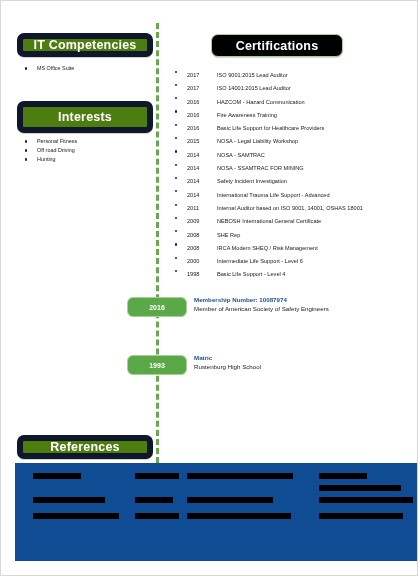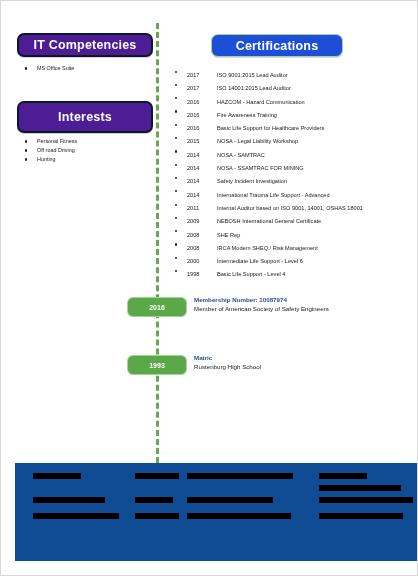--- a/index.html
+++ b/index.html
@@ -38,26 +38,26 @@
     border-radius: 7px;
     color: #ffffff;
     font-weight: bold;
     text-align: center;
     letter-spacing: 0.2px;
     display: flex;
     align-items: center;
     justify-content: center;
   }
   .pill-blue {
-    background: #4c1d95;
-    border: 2px solid #0f172a;
+    background: #4d7c0f;
+    border: 6px solid #0f172a;
     box-shadow: 0 1px 0 rgba(0,0,0,0.18);
   }
   .pill-green {
-    background: #1d4ed8;
+    background: #000000;
     border: 1px solid #a9cf9c;
     box-shadow: 0 1px 0 rgba(0,0,0,0.15);
     text-align: center;
   }
 
   #pill-it      { left: 16px;  top: 32px;  width: 136px; height: 24px; font-size: 12.5px; }
   #pill-int     { left: 16px;  top: 100px; width: 136px; height: 32px; font-size: 12.5px; }
   #pill-cert    { left: 210px; top: 33px;  width: 132px; height: 23px; font-size: 12.5px; }
   #pill-ref     { left: 16px;  top: 434px; width: 136px; height: 24px; font-size: 12.5px; }
 
@@ -226,20 +226,21 @@
   </div>
 
   <div class="tl-entry" id="entry-mat">
     <div class="tl-chip">1993</div>
     <div class="tl-body">
       <div class="tl-title">Matric</div>
       <div class="tl-sub">Rustenburg High School</div>
     </div>
   </div>
 
+  <div class="pill pill-blue" id="pill-ref">References</div>
   <div id="ref-block">
       <div class="redaction" style="left: 18px; top: 10px; width: 48px;"></div>
       <div class="redaction" style="left: 18px; top: 34px; width: 72px;"></div>
       <div class="redaction" style="left: 18px; top: 50px; width: 86px;"></div>
       <div class="redaction" style="left: 120px; top: 10px; width: 44px;"></div>
       <div class="redaction" style="left: 120px; top: 34px; width: 38px;"></div>
       <div class="redaction" style="left: 120px; top: 50px; width: 44px;"></div>
       <div class="redaction" style="left: 172px; top: 10px; width: 106px;"></div>
       <div class="redaction" style="left: 172px; top: 34px; width: 86px;"></div>
       <div class="redaction" style="left: 172px; top: 50px; width: 104px;"></div>

